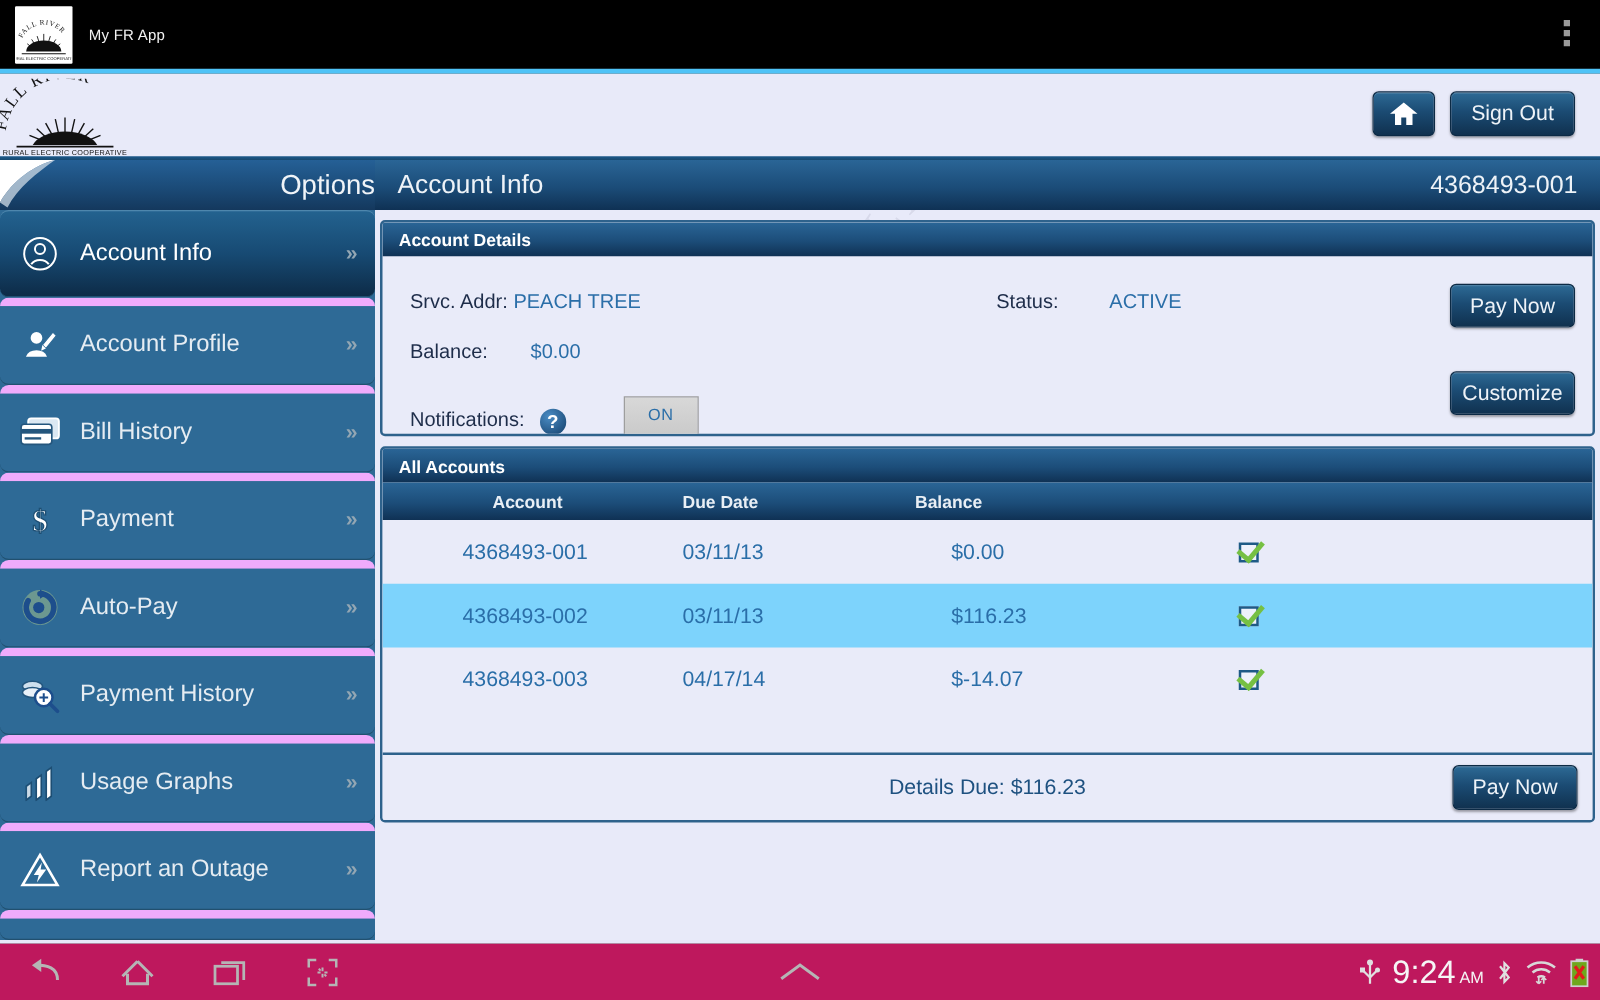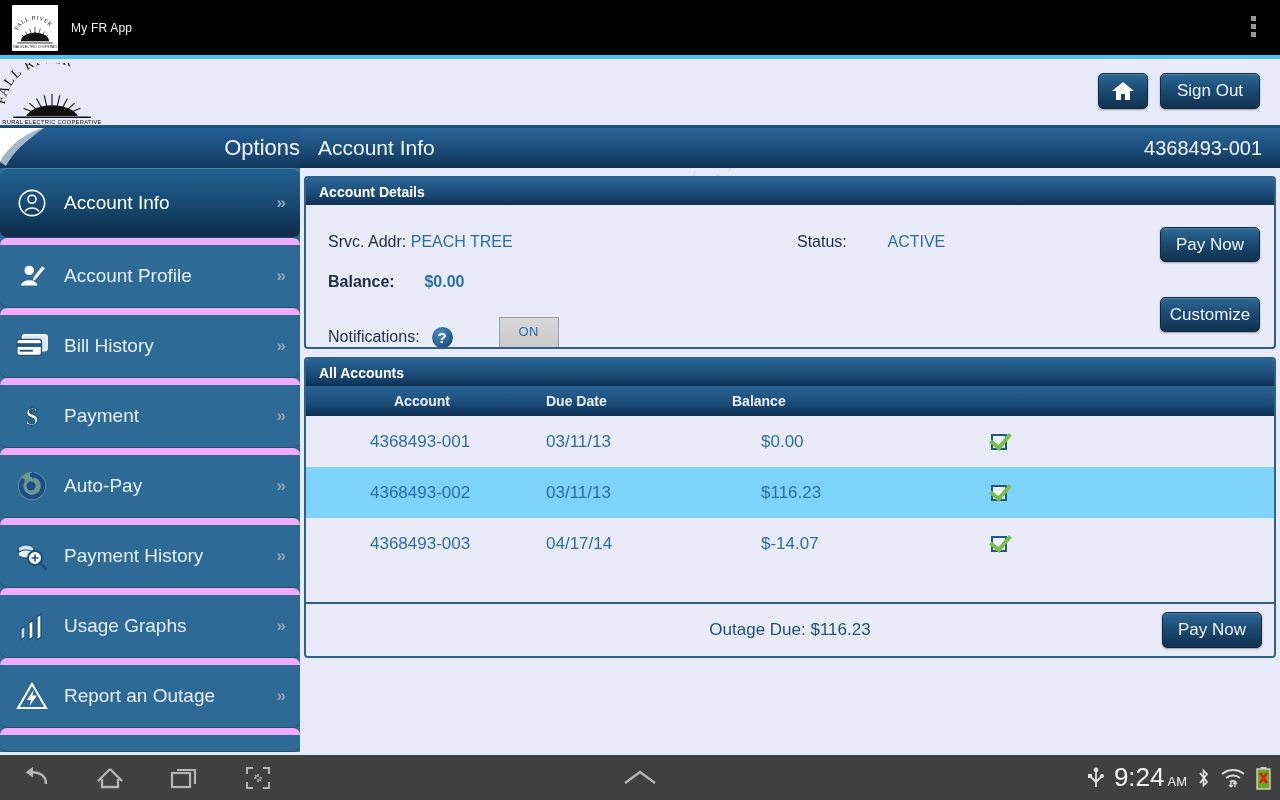--- a/index.html
+++ b/index.html
@@ -153,21 +153,21 @@
     display: flex; align-items: center; padding-left: 13px;
   }
 
   
   .ad-body { position: relative; height: 142px; padding-left: 23px; }
   .lbl { color: #1e2d4a; font-size: 16px; }
   .val { color: #2a6ea8; font-size: 16px; }
   .row-srvc { position: absolute; left: 22px; top: 28px; }
   .row-status { position: absolute; left: 456px; top: 28px; margin-left: 35px; }
   .row-status .lbl { display:inline-block; width: 86px; }
-  .row-bal { position: absolute; left: 22px; top: 68px; font-weight: bold; }
+  .row-bal { position: absolute; left: 22px; top: 68px; }
   .row-bal .lbl { display:inline-block; width: 92px; }
   .row-notif { position: absolute; left: 22px; top: 112px; display: flex; align-items: center; }
   .help-icon {
     width: 21px; height: 21px; margin-left: 12px;
     border-radius: 50%;
     background: radial-gradient(circle at 35% 30%, #4a8cc4, #123d68);
     color: #fff; font-size: 15px; font-weight: bold;
     display: flex; align-items: center; justify-content: center;
     cursor: pointer;
   }
@@ -222,21 +222,21 @@
     background: #e9ebf9; position: relative;
     display: flex; align-items: center; justify-content: center;
   }
   .foot-amt { color: #1e5180; font-size: 17px; }
   .foot-amt .v { color: #1e5180; }
   .foot-paynow { position: absolute; right: 12px; top: 8px; width: 100px; height: 36px; }
 
   
   .sysbar {
     position: absolute; left: 0; top: 755px; width: 1280px; height: 45px;
-    background: #404040;
+    background: #be185d;
   }
   .sysnav { position: absolute; left: 12px; top: 0; height: 45px; display: flex; align-items: center; gap: 26px; }
   .sysnav .nav-ico { width: 48px; height: 45px; display: flex; align-items: center; justify-content: center; cursor: pointer; }
   .sysup { position: absolute; left: 620px; top: 0; height: 45px; display: flex; align-items: center; cursor: pointer; }
   .systray { position: absolute; right: 8px; top: 0; height: 45px; display: flex; align-items: center; gap: 9px; }
   .clock { color: #f5f5f5; font-size: 26px; }
   .clock .ampm { font-size: 13px; margin-left: 3px; }
 </style>
 </head>
 <body>
@@ -529,21 +529,21 @@
               <div class="c-due">04/17/14</div>
               <div class="c-bal">$-14.07</div>
               <div class="c-chk">
                   <span class="chk"></span>
                 </div>
             </div>
           </div>
 
           <div class="tbl-foot">
             <div class="foot-amt">
-              <span>Outage Due:</span>
+              <span>Details Due:</span>
               <span class="v">$116.23</span>
             </div>
             <div class="btn-blue foot-paynow">Pay Now</div>
           </div>
         </div>
 
       </div>
     </div>
   </div>
 

